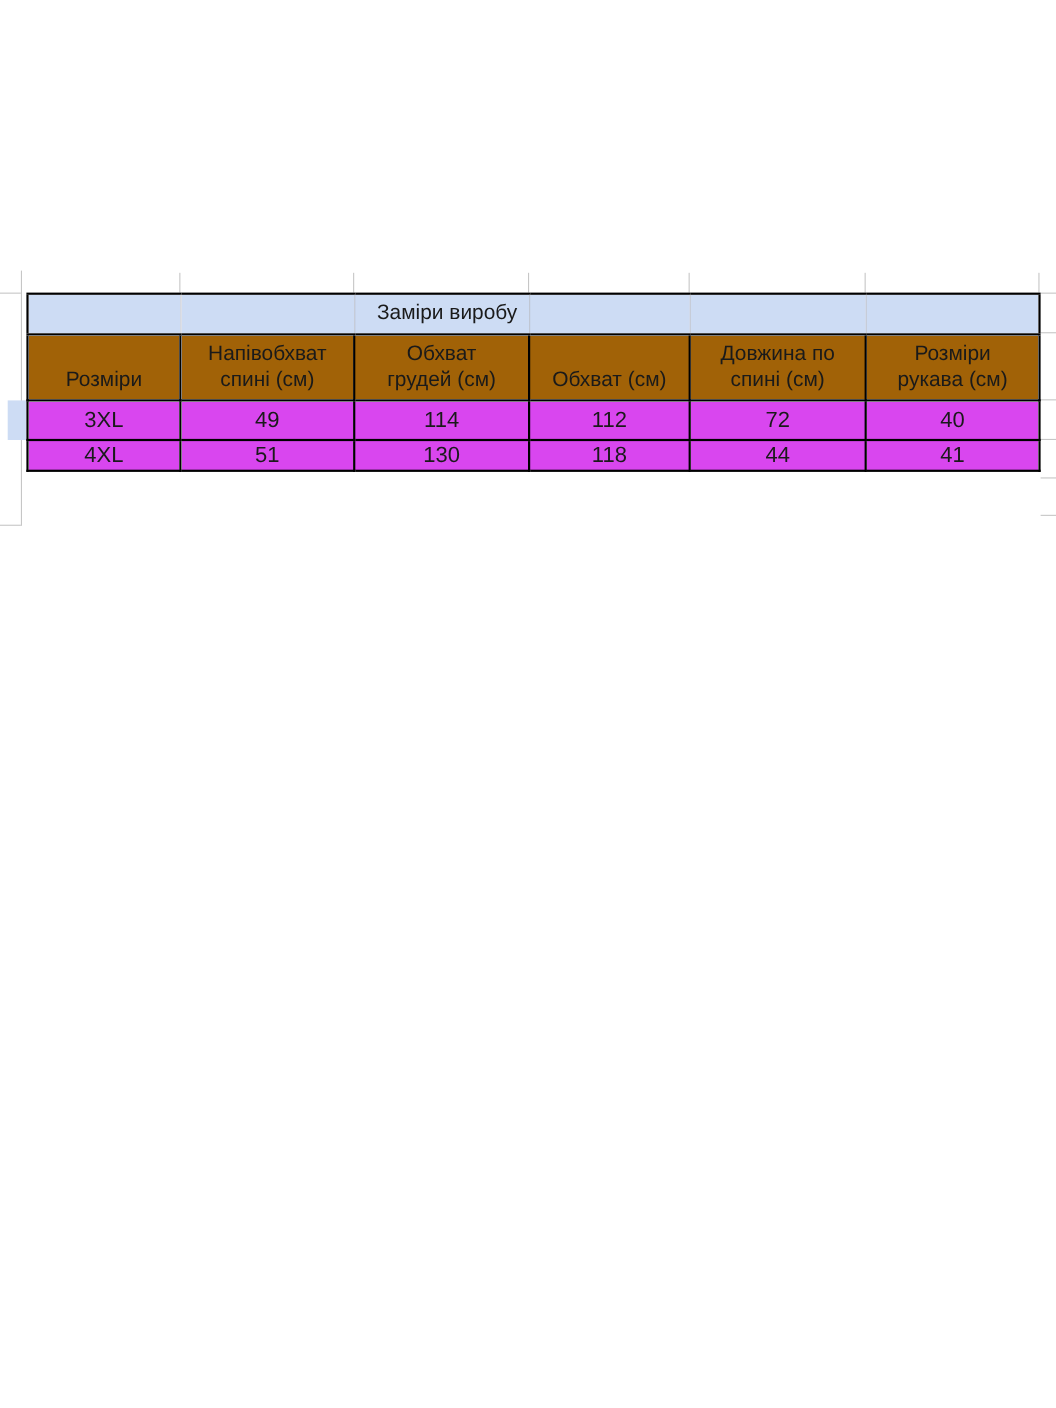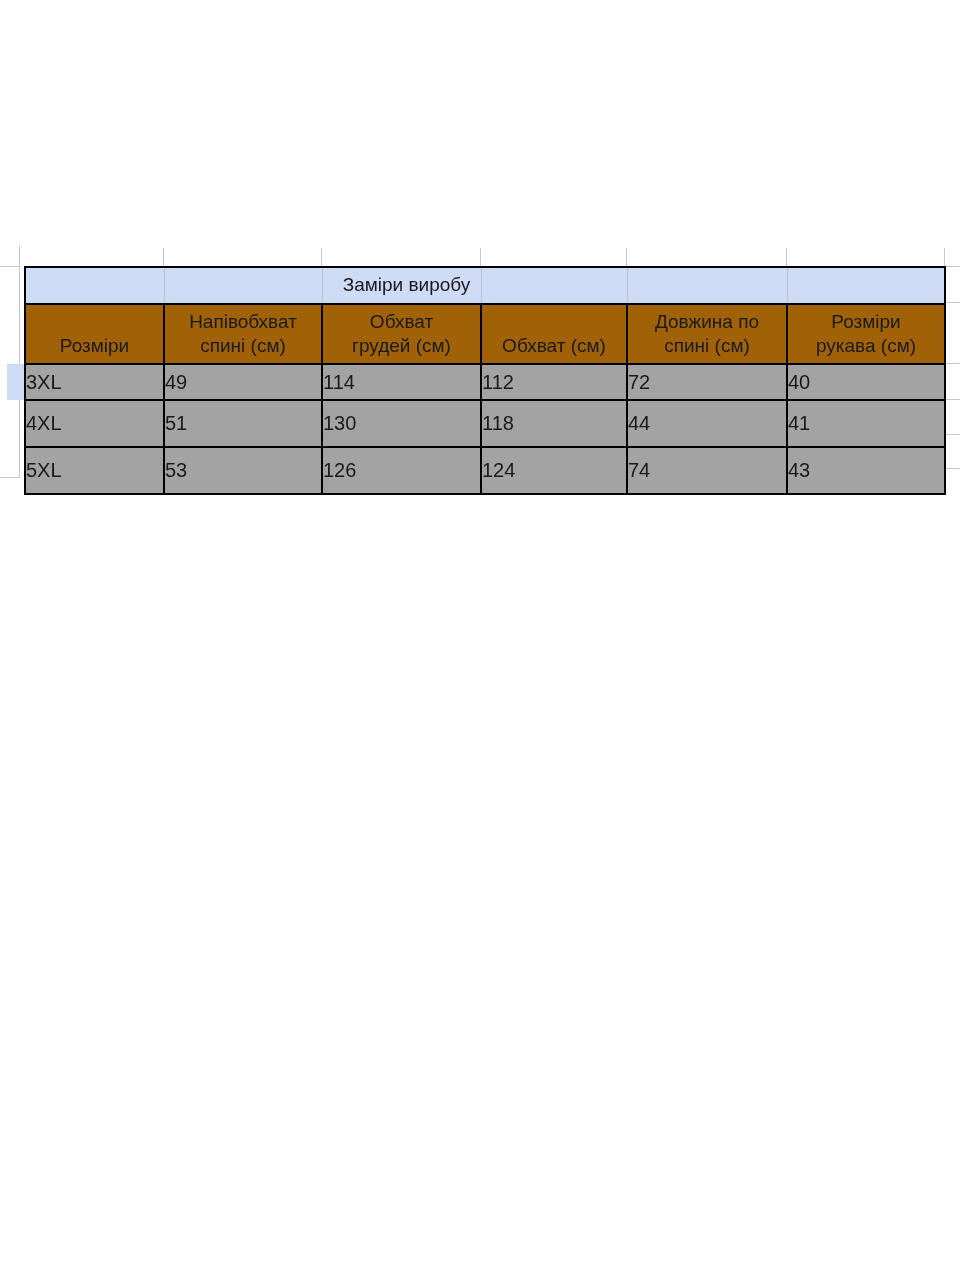--- a/index.html
+++ b/index.html
@@ -45,27 +45,27 @@
   tr.header-row td {
     background: #a16207;
     border: 2px solid #000000;
     text-align: center; vertical-align: bottom;
     font-size: 19px; line-height: 24px;
     padding-bottom: 5px; white-space: nowrap;
   }
   .hline { display: block; }
 
   tr.data-row td {
-    background: #a3a3a3;
+    background: #d946ef;
     border: 2px solid #000000;
-    vertical-align: middle;
+    text-align: center; vertical-align: middle;
     font-size: 20px;
   }
   tr.data-row.first { height: 36px; }
-  tr.data-row { height: 47px; }
+  tr.data-row { height: 28px; }
 </style>
 </head>
 <body>
 
 <div class="canvas">
 
   <div class="gridline" style="left:19px; top:246px; width:1px; height:232px;"></div>
   <div class="gridline" style="left:0; top:266px; width:19px; height:1px;"></div>
   <div class="gridline" style="left:0; top:477px; width:19px; height:1px;"></div>
 
@@ -143,24 +143,16 @@
 
     <tr class="data-row">
       <td>4XL</td>
       <td>51</td>
       <td>130</td>
       <td>118</td>
       <td>44</td>
       <td>41</td>
     </tr>
 
-    <tr class="data-row">
-      <td>5XL</td>
-      <td>53</td>
-      <td>126</td>
-      <td>124</td>
-      <td>74</td>
-      <td>43</td>
-    </tr>
   </tbody>
     </table>
 
 </div>
 
 </body></html>

